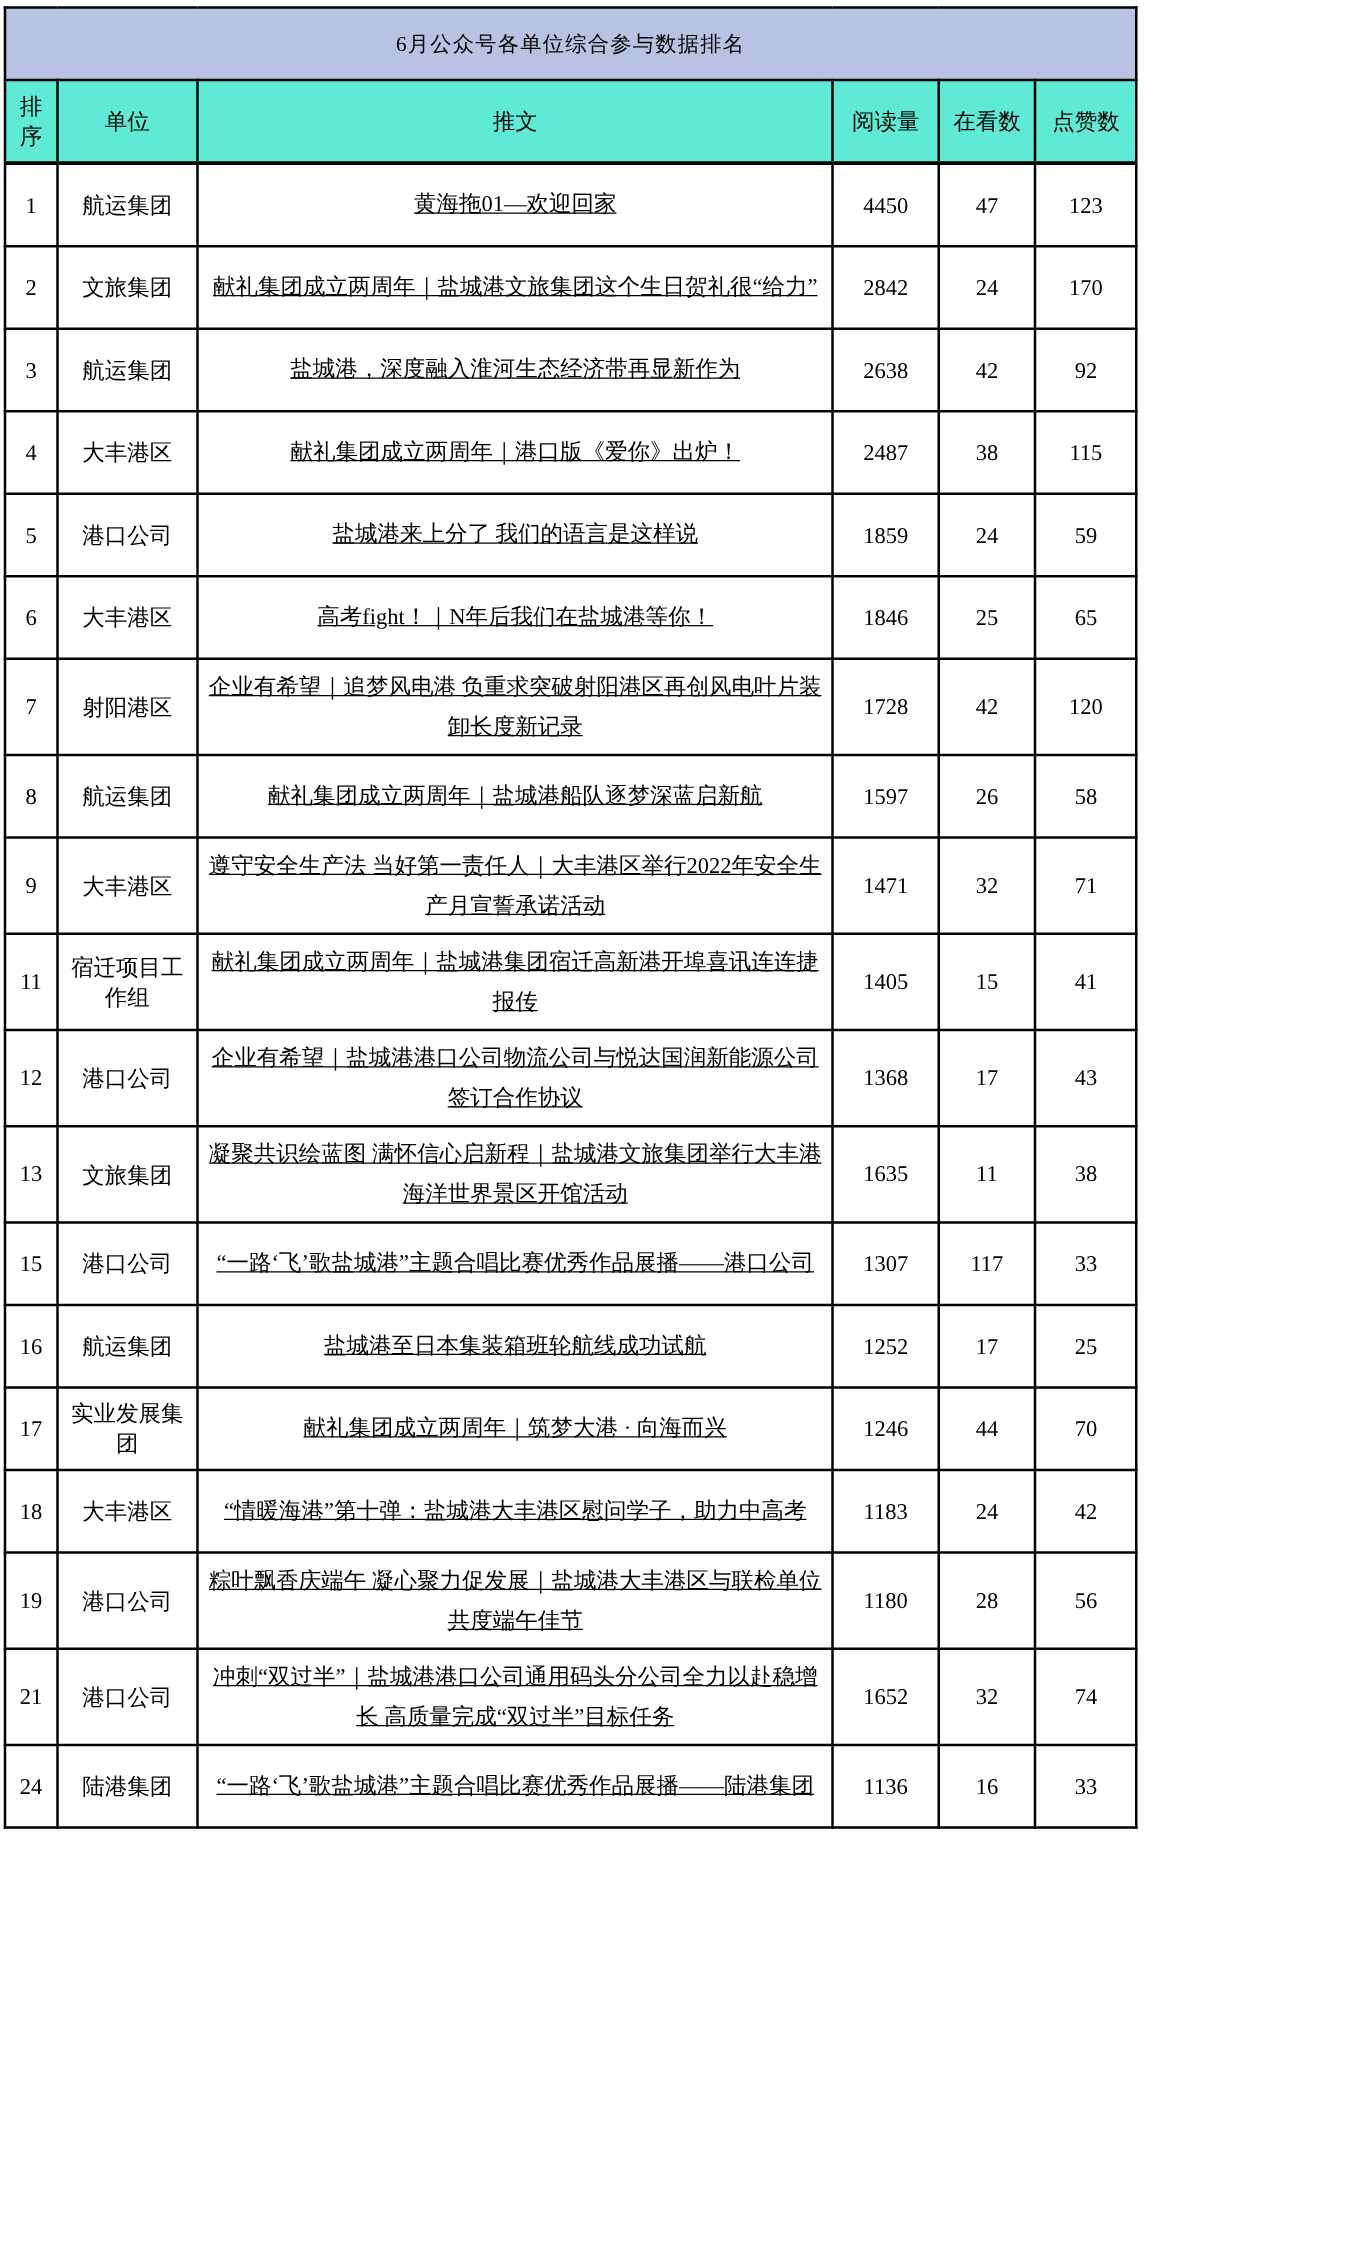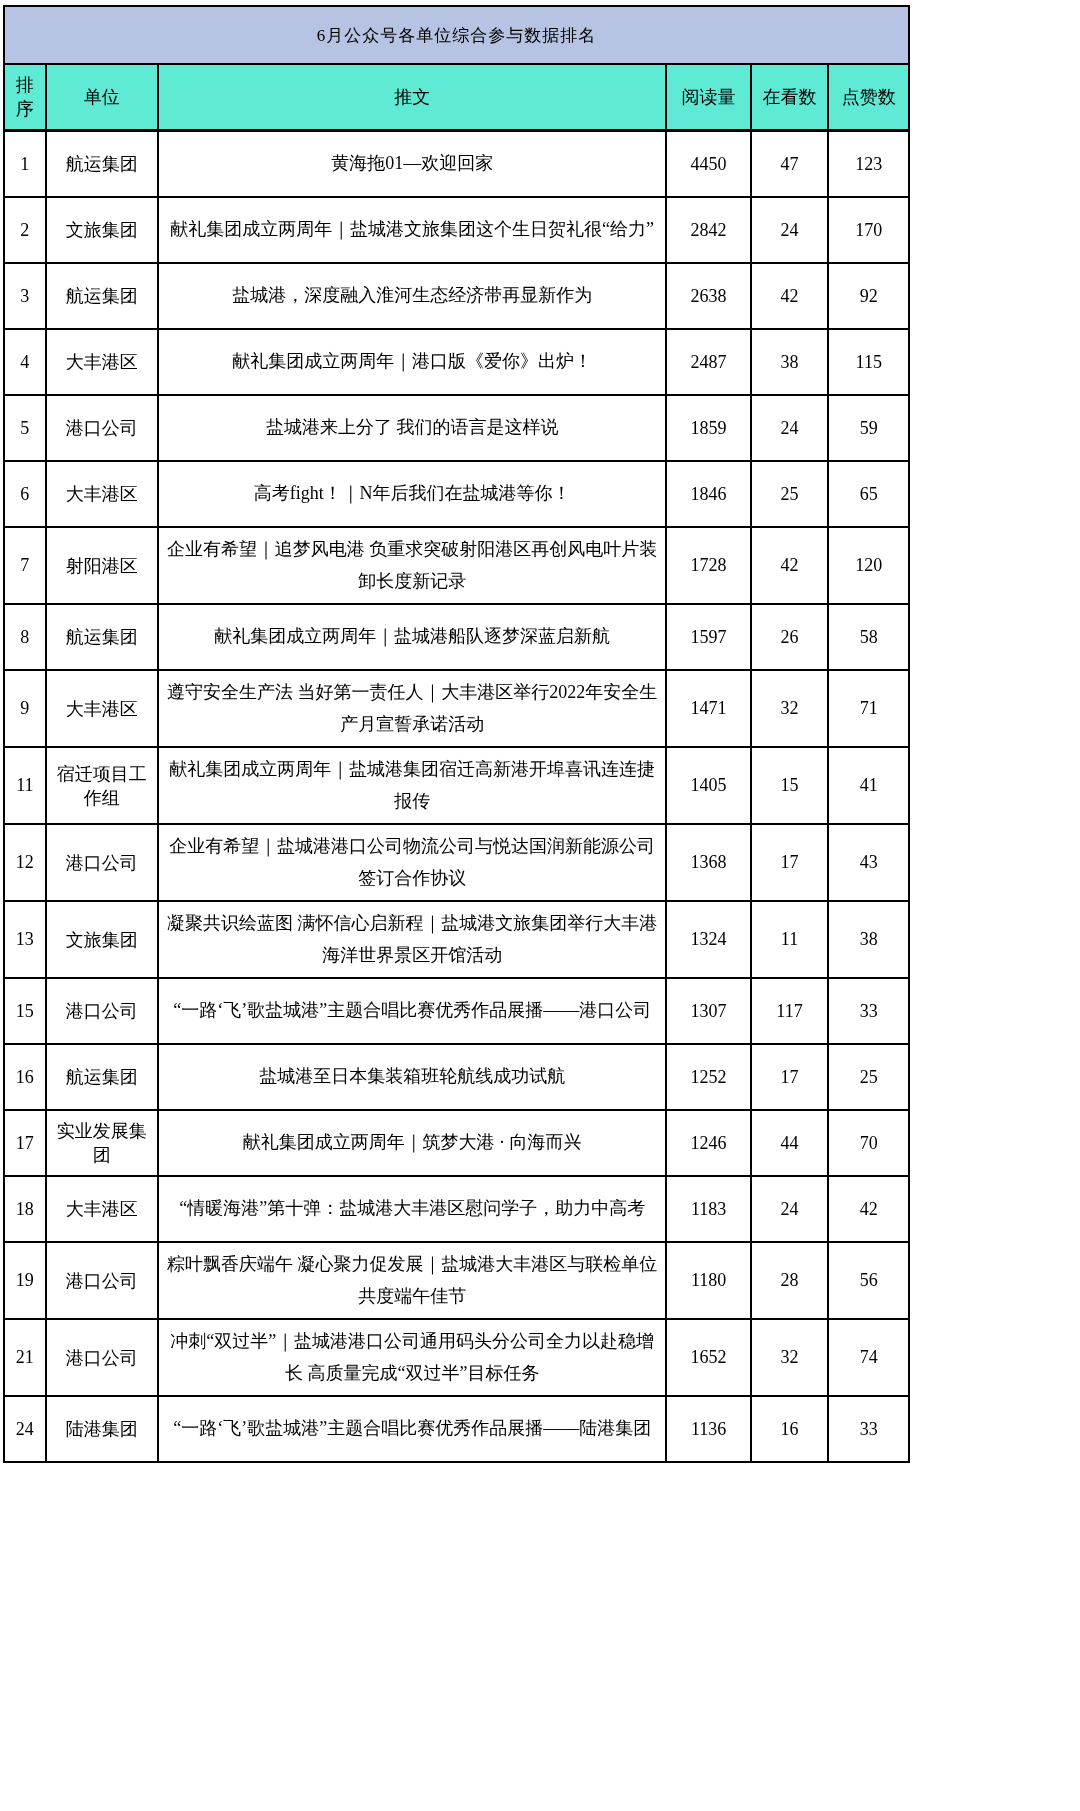--- a/index.html
+++ b/index.html
@@ -41,21 +41,21 @@
     height: 44px;
     font-size: 17px;
     letter-spacing: 1px;
   }
   tr.header-row th {
     background: #5eead4;
     height: 52px;
     border-bottom-width: 3px;
   }
   tbody td { height: 52px; background: #ffffff; }
-  td.tweet-cell { line-height: 1.75; padding-left: 8px; padding-right: 8px; }
+  td.tweet-cell { line-height: 1.75; padding-left: 8px; padding-right: 8px; text-decoration: underline; }
   td.num-cell { font-family: "Liberation Serif", "DejaVu Serif", serif; }
 </style>
 </head>
 <body>
 
 <div class="page">
   <table class="rank-table">
     <colgroup>
       <col class="c-rank">
         <col class="c-unit">
@@ -175,21 +175,21 @@
     <td class="tweet-cell">企业有希望｜盐城港港口公司物流公司与悦达国润新能源公司签订合作协议</td>
     <td class="num-cell reads-cell">1368</td>
     <td class="num-cell watch-cell">17</td>
     <td class="num-cell likes-cell">43</td>
   </tr>
 
   <tr>
     <td class="rank-cell">13</td>
     <td class="unit-cell">文旅集团</td>
     <td class="tweet-cell">凝聚共识绘蓝图  满怀信心启新程｜盐城港文旅集团举行大丰港海洋世界景区开馆活动</td>
-    <td class="num-cell reads-cell">1324</td>
+    <td class="num-cell reads-cell">1635</td>
     <td class="num-cell watch-cell">11</td>
     <td class="num-cell likes-cell">38</td>
   </tr>
 
 
   <tr>
     <td class="rank-cell">15</td>
     <td class="unit-cell">港口公司</td>
     <td class="tweet-cell">“一路‘飞’歌盐城港”主题合唱比赛优秀作品展播——港口公司</td>
     <td class="num-cell reads-cell">1307</td>

